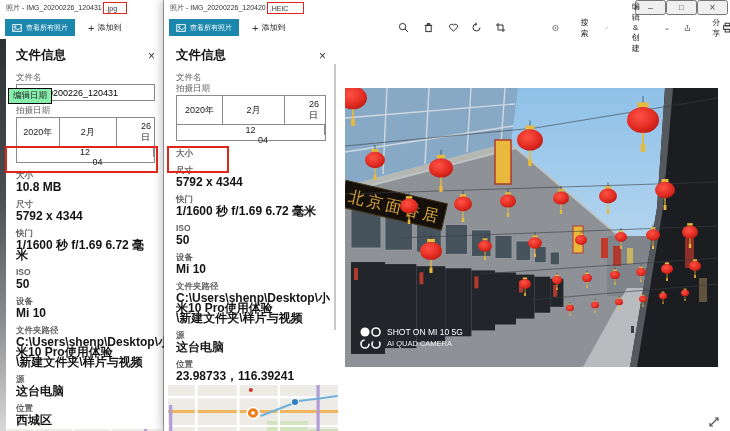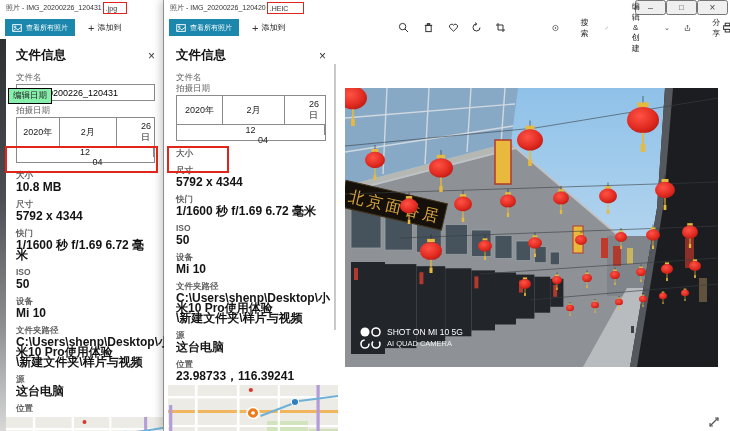--- a/index.html
+++ b/index.html
@@ -117,20 +117,21 @@
       <div class="flabel">文件夹路径</div>
       <div class="fvalue">C:\Users\shenp\Desktop\小米10 Pro使用体验</div>
       <div class="fvalue">\新建文件夹\样片与视频</div>
     </div>
     <div class="field">
       <div class="flabel">源</div>
       <div class="fvalue">这台电脑</div>
     </div>
     <div class="field">
       <div class="flabel">位置</div>
+      <div class="fvalue">西城区</div>
     </div>
     <div class="map">
       <svg viewBox="0 0 158 57" preserveAspectRatio="none">
         <rect width="158" height="57" fill="#ecebe5"></rect>
         <rect x="95" y="38" width="36" height="17" fill="#d2e4bd"></rect>
         <rect x="132" y="44" width="26" height="13" fill="#cfe0ba"></rect>
         <rect x="6" y="48" width="22" height="9" fill="#d8e7c6"></rect>
         <rect x="0" y="11" width="158" height="2.4" fill="#ffffff"></rect>
         <rect x="0" y="25" width="158" height="3" fill="#f2b55f"></rect>
         <rect x="0" y="40" width="158" height="2" fill="#ffffff"></rect>

